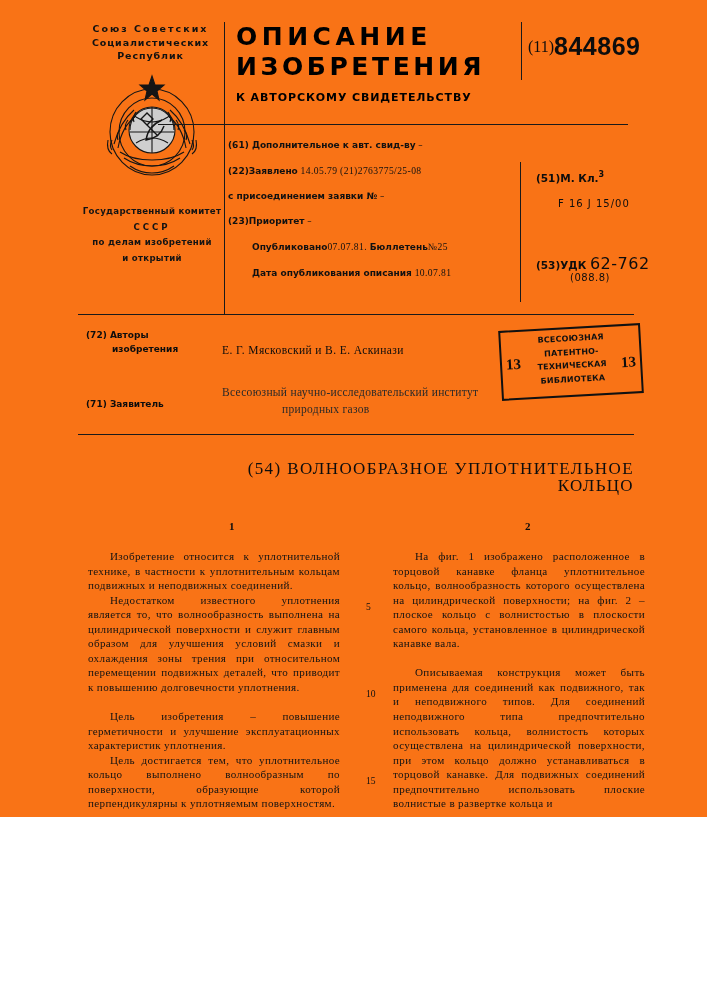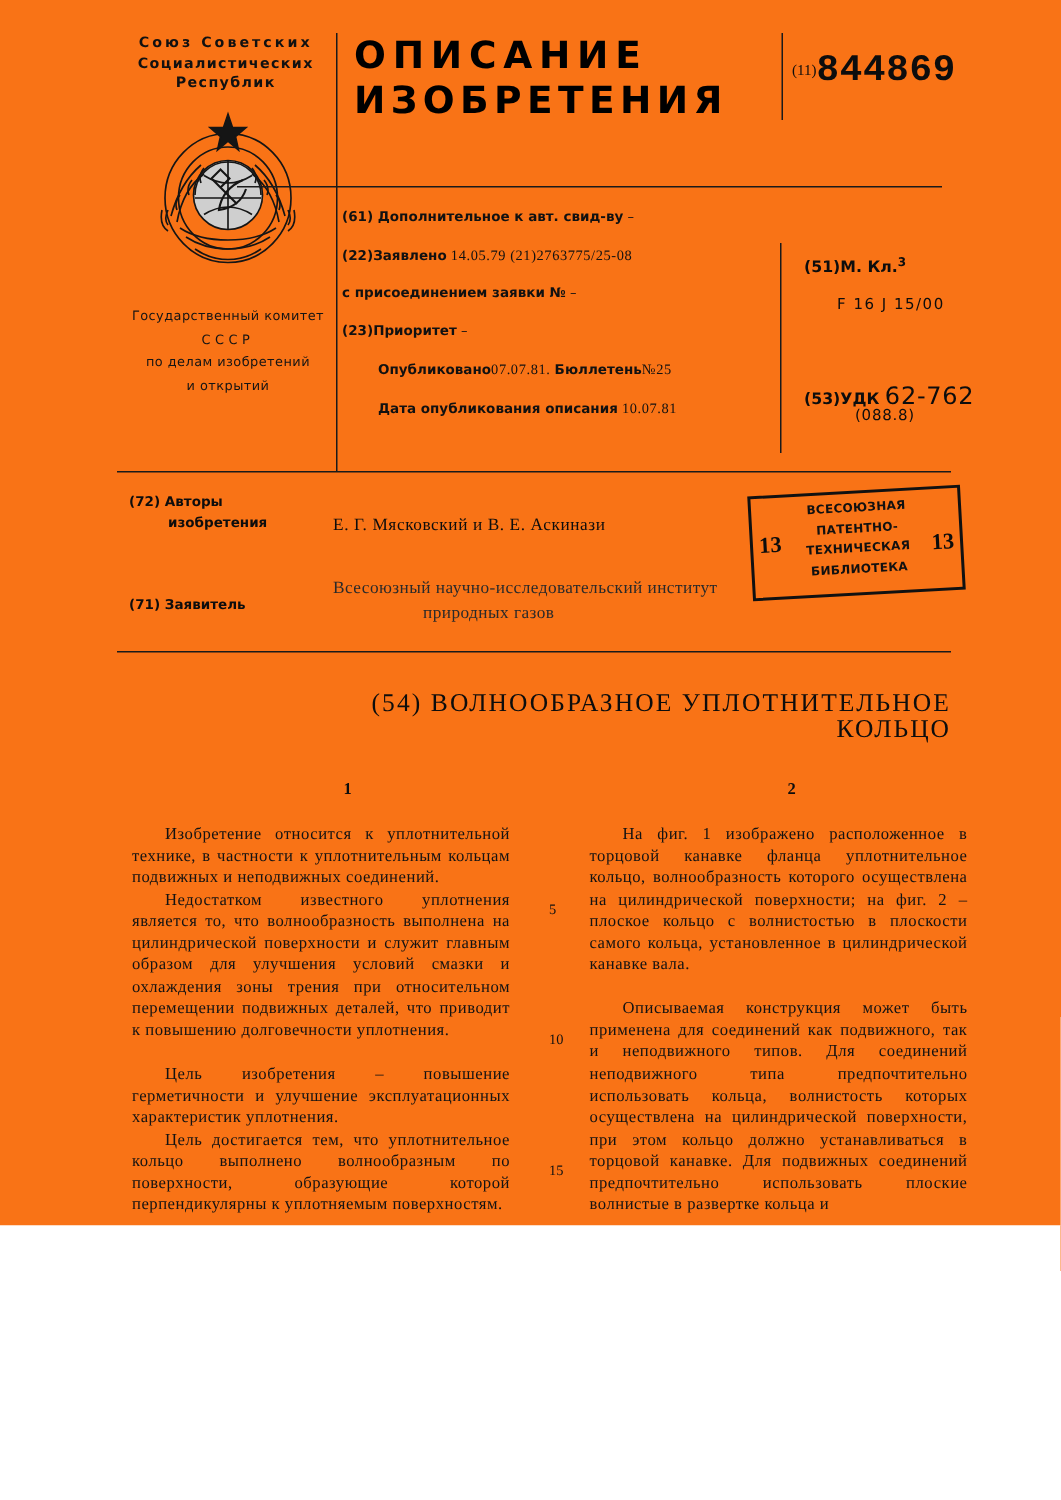--- a/index.html
+++ b/index.html
@@ -54,21 +54,21 @@
     height: 112px;
   }
 
   .committee {
     position: absolute;
     left: 0;
     top: 182px;
     width: 148px;
     text-align: center;
     font-family: "DejaVu Sans", sans-serif;
-    font-weight: normal;
+    font-weight: bold;
     font-size: 8.6px;
     line-height: 15.5px;
     letter-spacing: 0.3px;
     color: #141414;
   }
   .committee .big { letter-spacing: 3px; }
 
   
   .vrule {
     position: absolute;
@@ -114,25 +114,25 @@
 
   
   .patno {
     position: absolute;
     left: 528px;
     top: 32px;
     white-space: nowrap;
   }
   .patno .code {
     font-family: "Liberation Serif", serif;
-    font-size: 10px;
+    font-size: 16px;
     vertical-align: 3px;
   }
   .patno .num {
-    font-family: Liberation Mono, monospace;
+    font-family: Liberation Sans, sans-serif;
     font-weight: bold;
     font-size: 25px;
     letter-spacing: 0.5px;
   }
   .vrule2 {
     position: absolute;
     left: 521px;
     top: 22px;
     width: 1.4px;
     height: 58px;
@@ -414,20 +414,21 @@
         <div>по делам изобретений</div>
         <div>и открытий</div>
       </div>
     </div>
 
     <div class="vrule"></div>
 
     <div class="mast-right">
       <div class="bigtitle">ОПИСАНИЕ</div>
       <div class="bigtitle l2">ИЗОБРЕТЕНИЯ</div>
+      <div class="subtitle">К АВТОРСКОМУ СВИДЕТЕЛЬСТВУ</div>
     </div>
   </div>
 
   <div class="hrule"></div>
   <div class="vrule2"></div>
 
   <div class="patno">
     <span class="code">(11)</span><span class="num">844869</span>
   </div>
 

